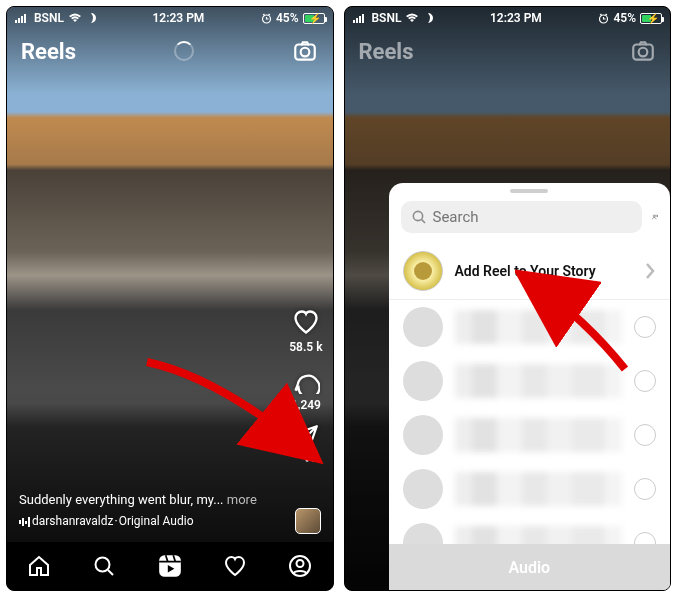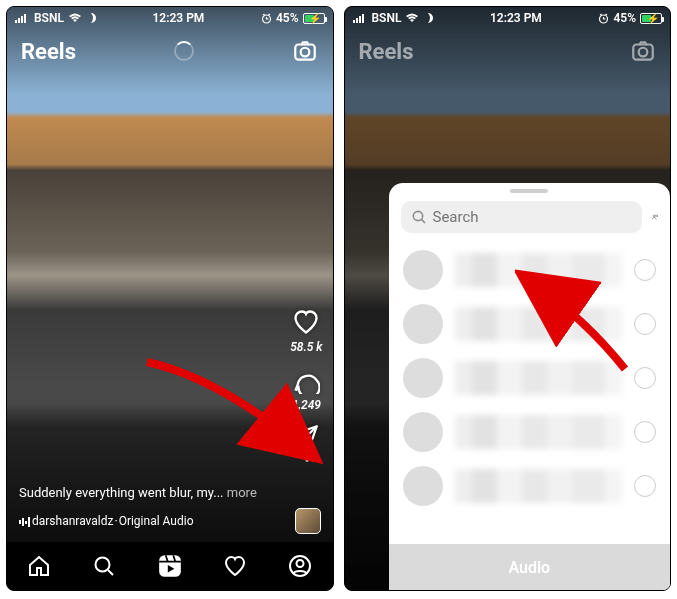--- a/index.html
+++ b/index.html
@@ -19,31 +19,31 @@
      linear-gradient(to bottom, rgba(0,0,0,0.55) 0%, rgba(0,0,0,0) 15%, rgba(0,0,0,0) 65%, rgba(0,0,0,0.75) 100%),
      linear-gradient(to bottom, #8bb2d4 0%, #8bb2d4 18%, #c08a4f 19%, #a67a4a 27%, #4a4138 28%, #6b6358 42%, #9d9488 46%, #3a3a3a 52%, #4d4d4d 68%, #2a2a2a 72%, #1c1c1c 100%);
   }
   .dimmed .reel-bg { filter: brightness(0.5); }
   
   .header { position:absolute; top:24px; left:0; right:0; height:40px; display:flex; align-items:center; justify-content:space-between; padding:0 14px; z-index:20; }
   .header-title { color:#fff; font-size:22px; font-weight:700; }
   .header-spinner { width:20px; height:20px; border:2px solid rgba(255,255,255,0.3); border-top-color:#fff; border-radius:50%; }
   .header .camera { color:#fff; }
   
-  .rail { position:absolute; right:10px; bottom:140px; display:flex; flex-direction:column; align-items:center; gap:12px; z-index:20;font-style:italic; }
+  .rail { position:absolute; right:10px; bottom:140px; display:flex; flex-direction:column; align-items:center; gap:12px; z-index:20; }
   .rail .item { display:flex; flex-direction:column; align-items:center; gap:4px; color:#fff; font-size:12px; font-weight:600; }
   .rail svg { filter: drop-shadow(0 0 2px rgba(0,0,0,0.5)); }
   
   .meta { position:absolute; left:12px; right:12px; bottom:56px; color:#fff; z-index:20; }
   .meta-row1 { display:flex; align-items:center; gap:8px; margin-bottom:8px; }
   .avatar { width:30px; height:30px; border-radius:50%; background: radial-gradient(circle at 40% 40%, #d4a574, #8a5e3a); border:1px solid #fff; }
   .username { font-size:13px; font-weight:600; }
   .dot { font-size:13px; opacity:0.9; }
   .follow { font-size:13px; font-weight:600; }
-  .caption { font-size:13px; margin-bottom:8px; }
+  .caption { font-size:13px; margin-bottom:1px; }
   .more { color:#bbb; }
   .audio-row { display:flex; align-items:center; justify-content:space-between; }
   .audio-left { display:flex; align-items:flex-end; gap:1px; font-size:12px; }
   .audio-thumb { width:26px; height:26px; border-radius:5px; border:1px solid #fff; background: linear-gradient(135deg,#b8966a,#5c4a36); }
   .ellipsis-btn { position:absolute; right:10px; bottom:116px; color:#fff; z-index:20; }
   
   .nav { position:absolute; bottom:0; left:0; right:0; height:48px; background:#000; display:flex; align-items:center; justify-content:space-around; z-index:30; }
   .nav svg { display:block; }
   
   .sheet { position:absolute; left:0; right:0; bottom:0; top:176px; background:#fff; border-radius:14px 14px 0 0; z-index:40; display:flex; flex-direction:column;margin-left:44px; }
@@ -252,20 +252,27 @@
         <input placeholder="Search" style="">
       </div>
       <svg class="add-people" width="26" height="22" viewBox="0 0 26 22" fill="none" stroke="#333" stroke-width="1.8">
             <circle cx="9" cy="7" r="4"></circle>
             <path d="M2 20 C2 15 6 13 9 13 C12 13 16 15 16 20"></path>
             <circle cx="17" cy="6" r="3" opacity="0.6"></circle>
             <path d="M22 4 V10 M19 7 H25"></path>
           </svg>
     </div>
 
+    <div class="story-row">
+      <div class="story-avatar"></div>
+      <span class="story-label">Add Reel to Your Story</span>
+      <svg class="chev" width="12" height="18" viewBox="0 0 12 18" fill="none" stroke="#bbb" stroke-width="2.5">
+            <path d="M3 2 L9 9 L3 16"></path>
+          </svg>
+    </div>
 
     <div class="contacts">
       <div class="contact">
             <div class="c-av"></div>
             <div class="c-blur"></div>
             <div class="c-radio"></div>
           </div>
       <div class="contact">
             <div class="c-av"></div>
             <div class="c-blur"></div>

